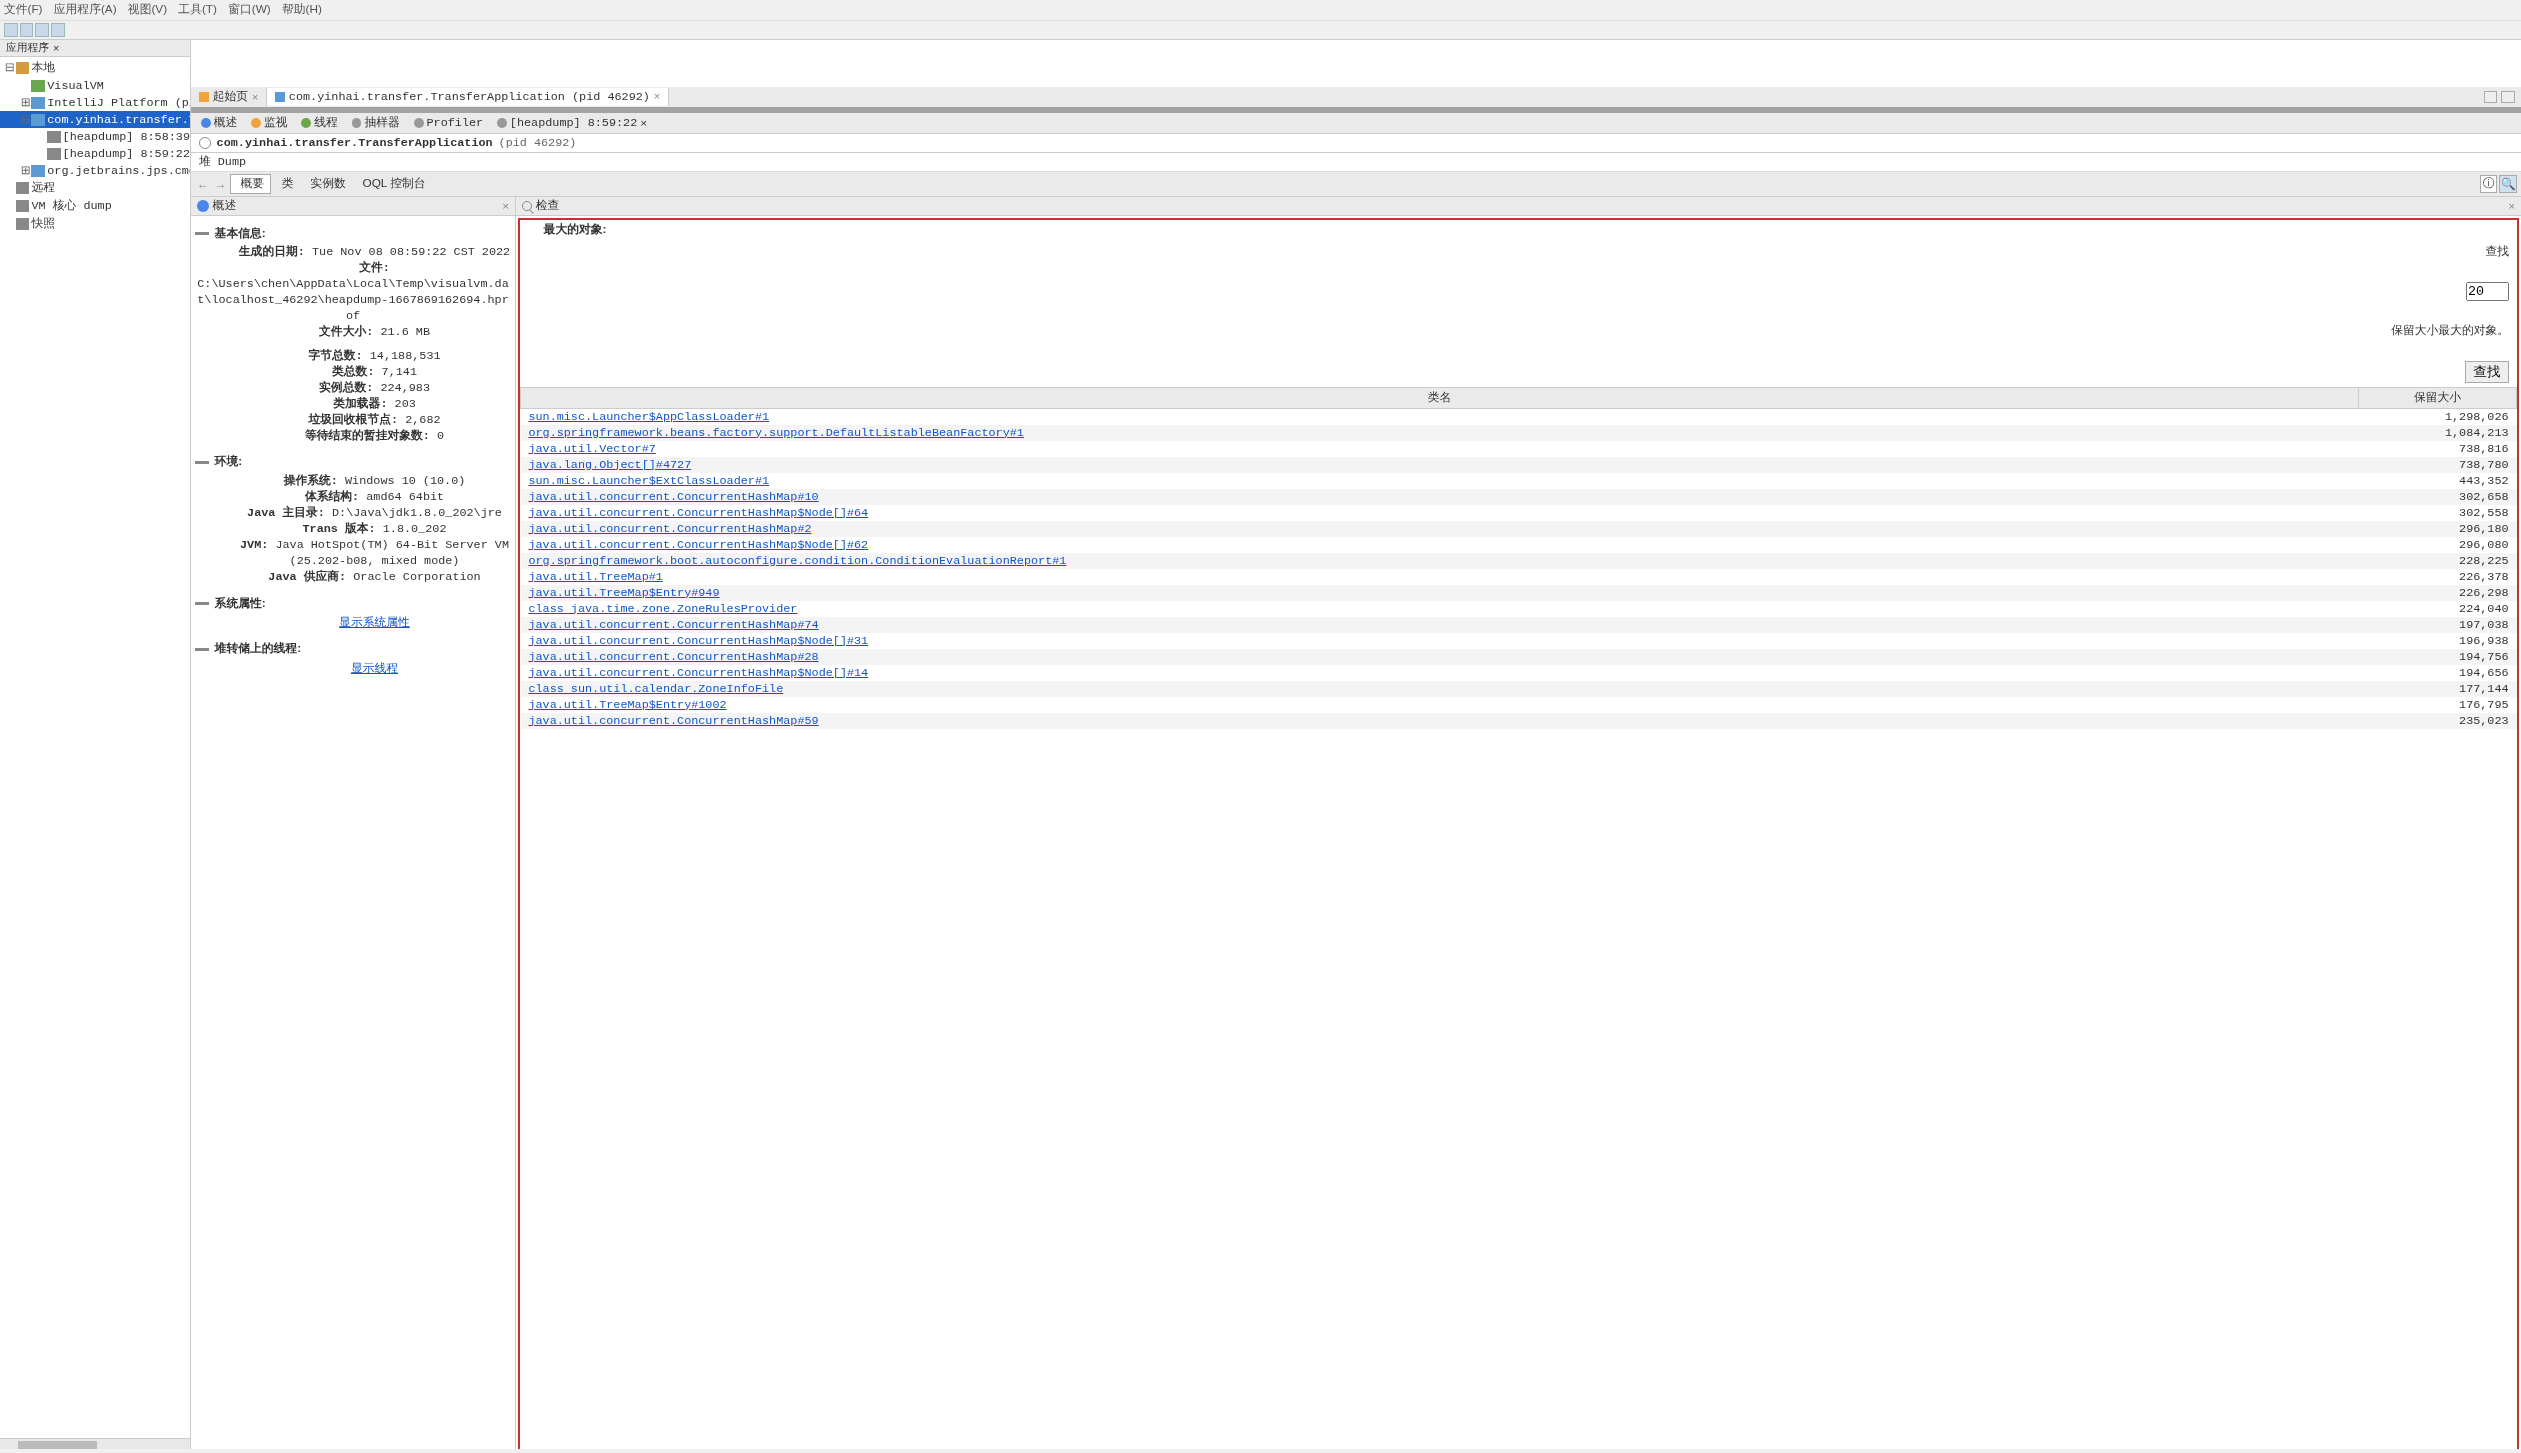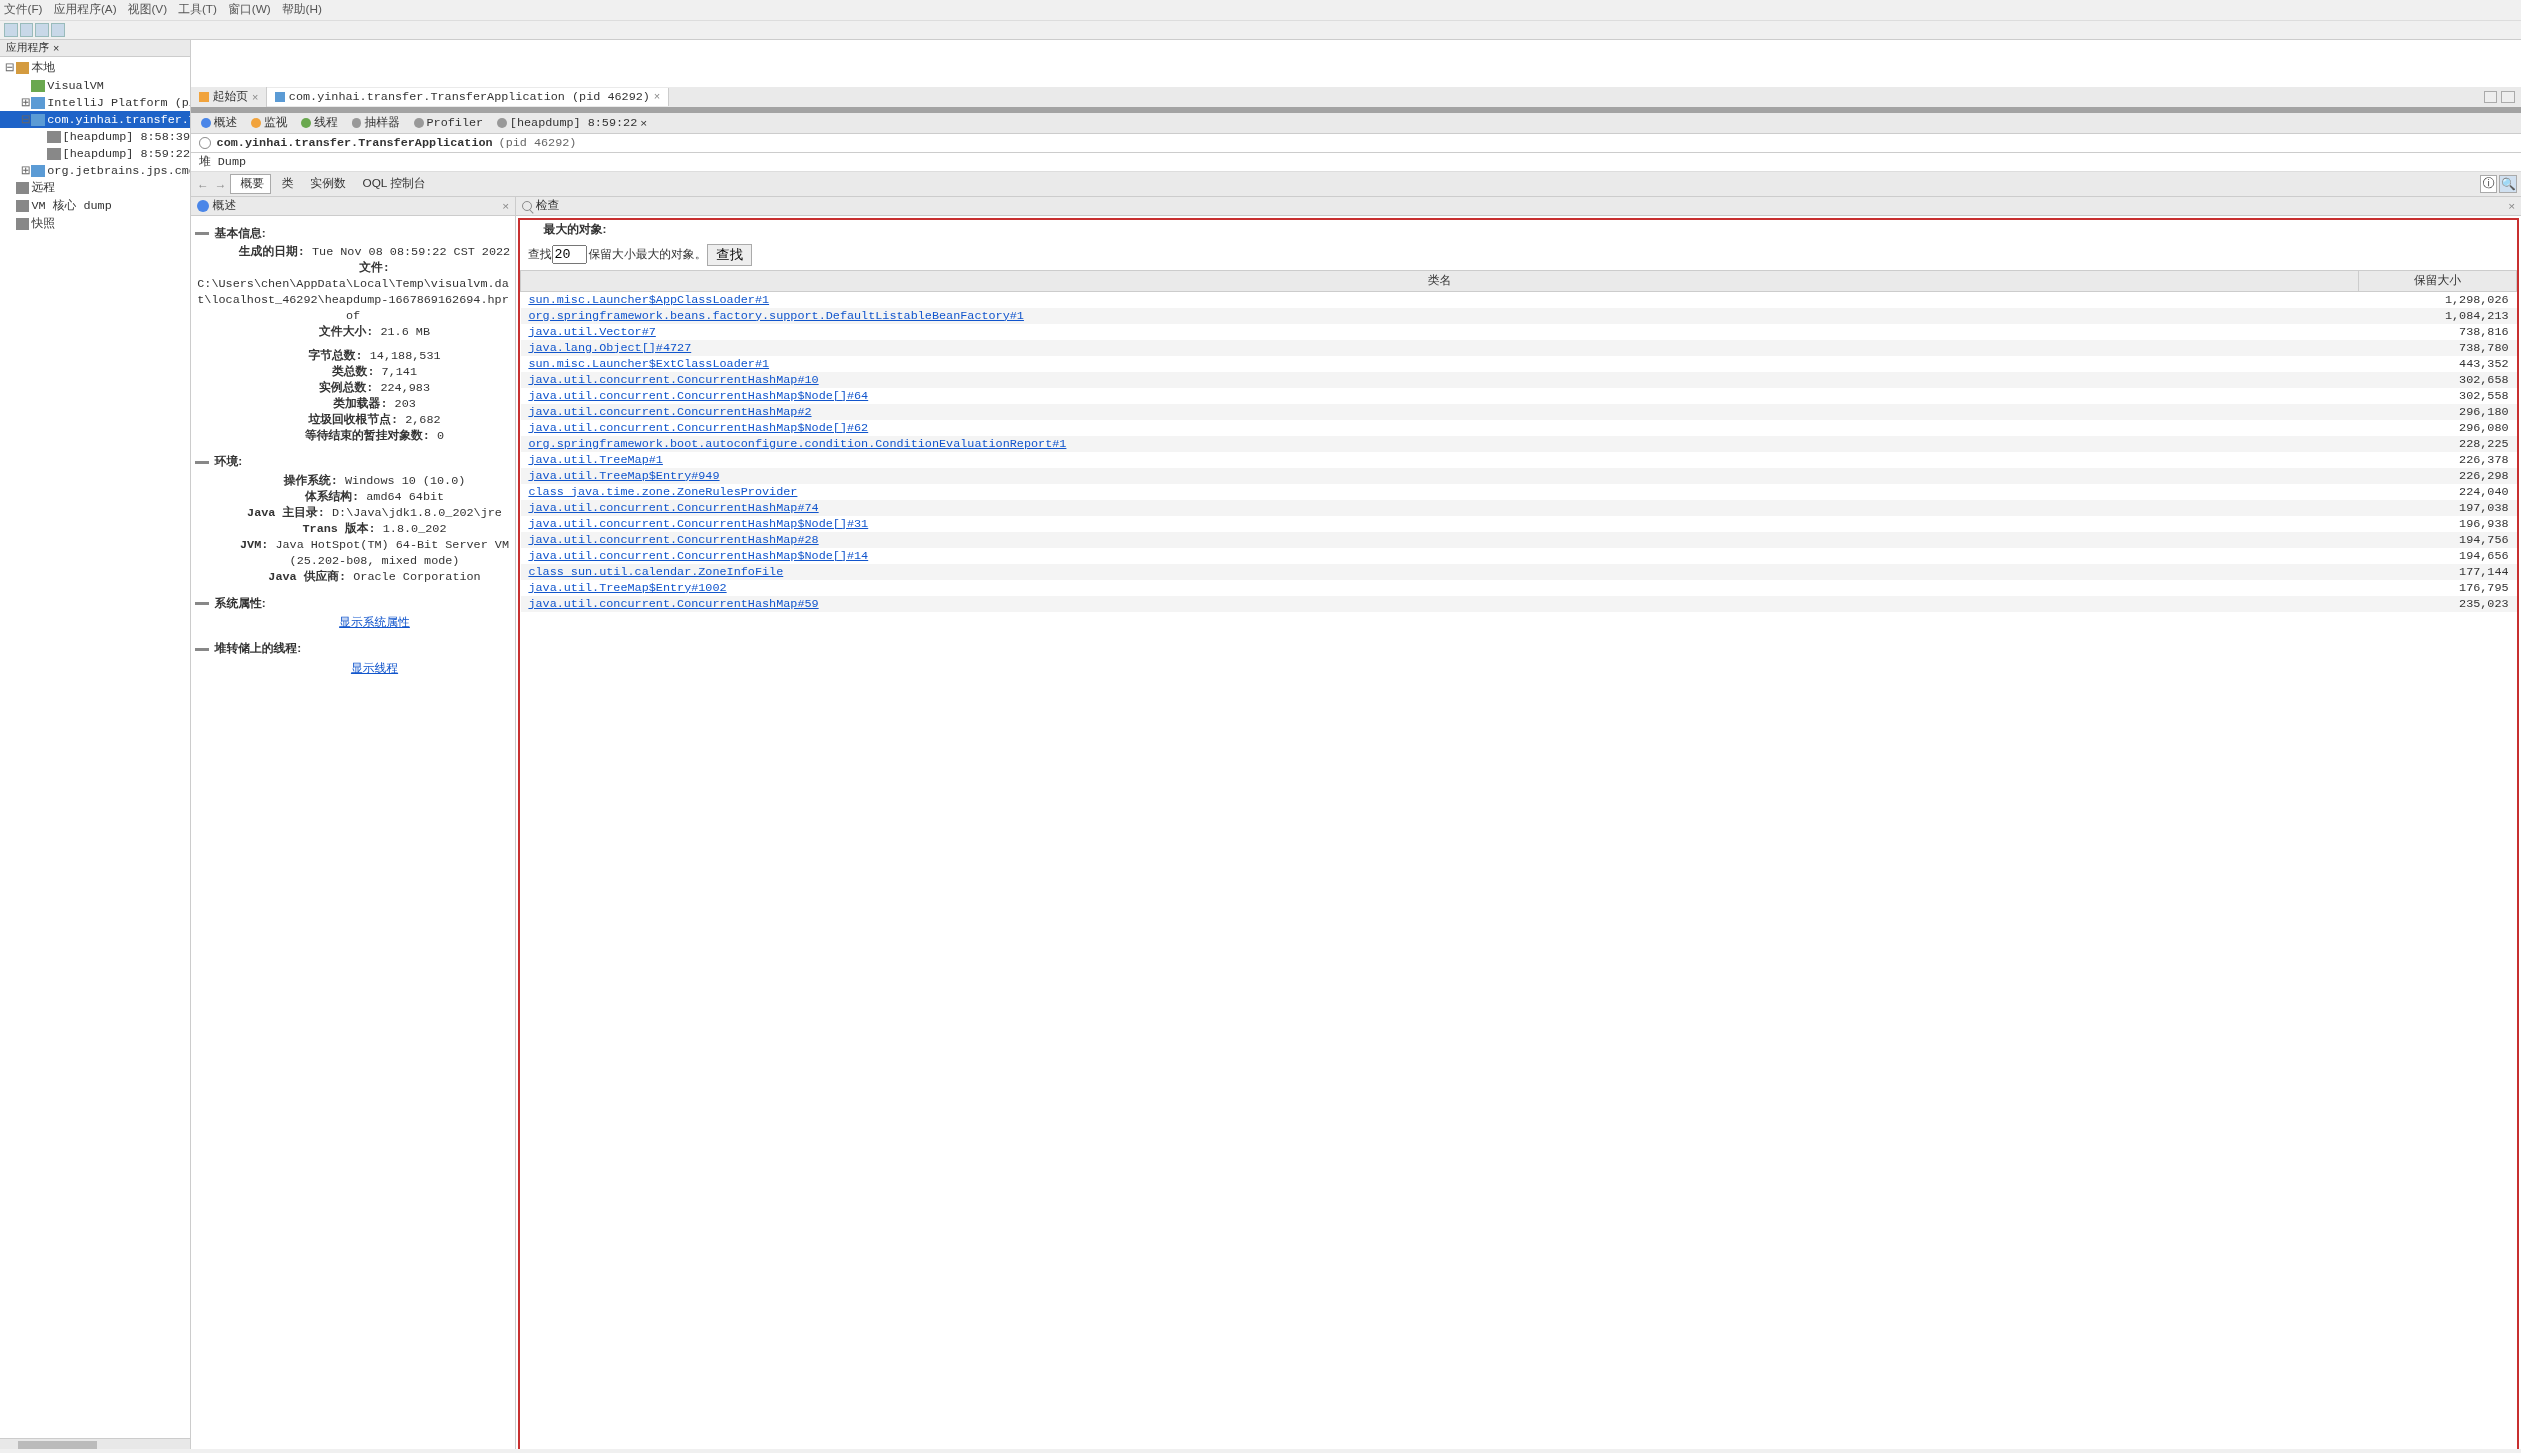--- a/index.html
+++ b/index.html
@@ -79,22 +79,22 @@
 .sect-head { display: flex; align-items: center; gap: 5.9px; margin-bottom: 3.9px; }
 .sect-head .bar { width: 13.8px; height: 3px; background: #888; }
 .sect-head b { font-weight: bold; }
 .sect .row { padding-left: 43px; font-family: "Courier New", monospace; line-height: 1.35; }
 .sect .row b { font-weight: bold; }
 .sect .row.wrap { padding-left: 0; white-space: normal; word-break: break-all; }
 .sect a { color: #1155cc; text-decoration: underline; cursor: pointer; padding-left: 43px; display: inline-block; }
 
 .right-box { border: 2px solid #c83030; margin: 2px; flex: 1; display: flex; flex-direction: column; overflow: hidden; }
 .big-head { padding: 2px 23.6px; font-weight: bold; }
-.find-row { padding: 3.9px 7.9px; display: flex; align-items: center; gap: 1px; }
-.find-row input[type="number"] { width: 35px; font-family: "Courier New", monospace; }
+.find-row { padding: 3.9px 7.9px; display: flex; align-items: flex-end; gap: 22px; flex-direction: column; }
+.find-row input[type="number"] { width: 43px; font-family: "Courier New", monospace; }
 .find-row button { padding: 1px 7.9px; font-family: inherit; cursor: pointer; border: 1px solid #aaa; background: #eee; }
 
 .table-wrap { flex: 1; overflow: auto; }
 table { width: 100%; border-collapse: collapse; font-family: "Courier New", monospace; font-size: 11.8px; }
 th { background: #eaeaea; border: 1px solid #ccc; padding: 2px 7.9px; font-weight: normal; font-family: Liberation Serif, serif; }
 td { padding: 1px 7.9px; }
 td.num { text-align: right; }
 tr:nth-child(even) td { background: #f4f4f4; }
 td a { color: #1155cc; text-decoration: underline; cursor: pointer; }
 

